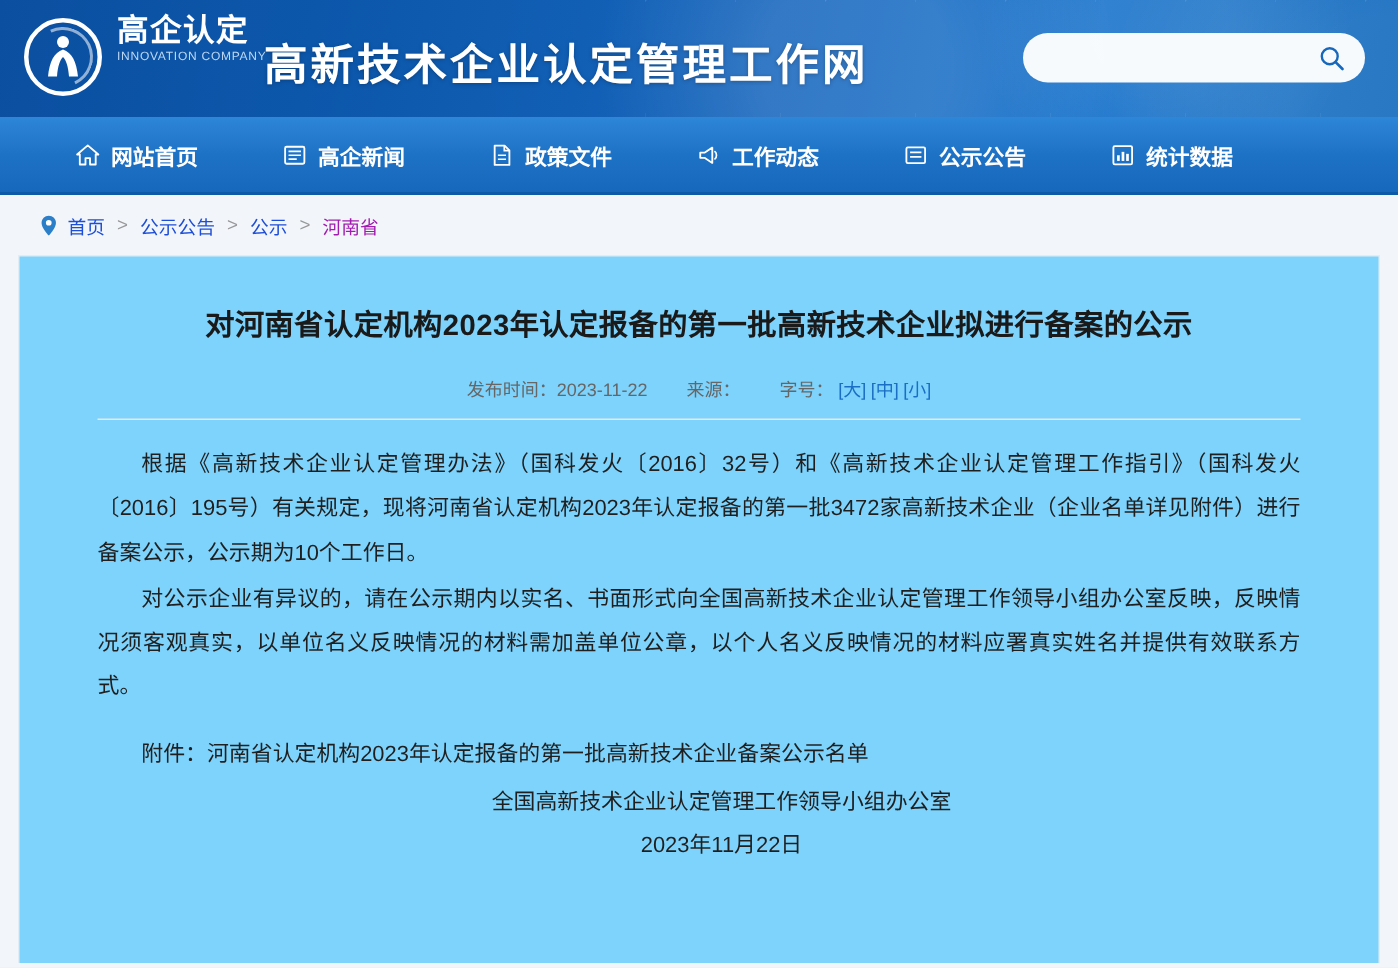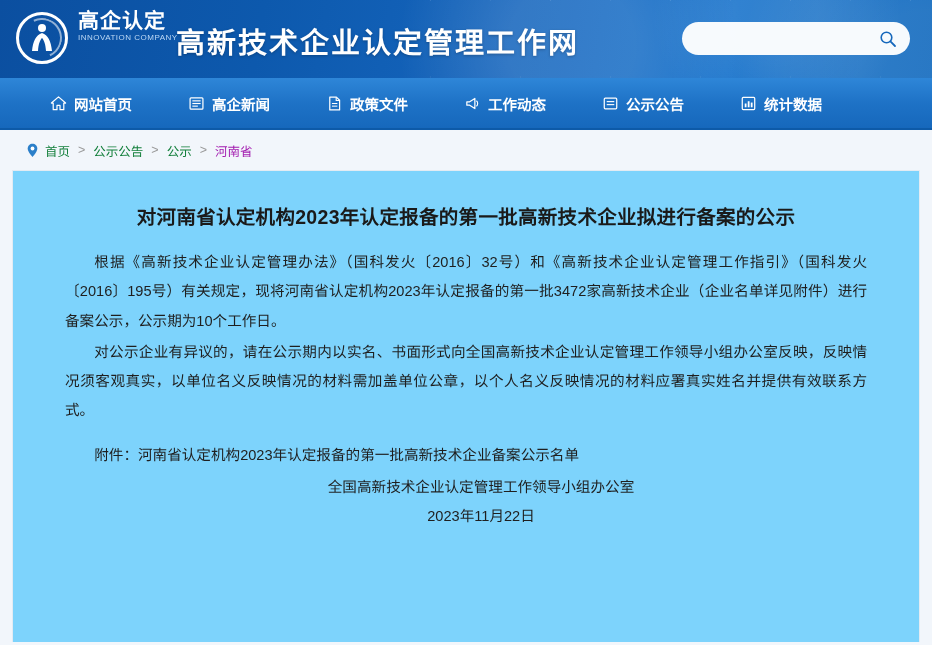--- a/index.html
+++ b/index.html
@@ -157,21 +157,21 @@
     height: 40px;
     display: flex;
     align-items: center;
     gap: 6px;
     padding-left: 26px;
     font-size: 12.5px;
     color: #555;
     background: #f2f6fb;
   }
   .breadcrumb .sep { color: #999; margin: 0 2px; }
-  .breadcrumb a { color: #15803d; text-decoration: none; cursor: pointer; }
+  .breadcrumb a { color: #1d4ed8; text-decoration: none; cursor: pointer; }
   .breadcrumb .current { color: #a21caf; cursor: pointer; }
 
   .article {
     background: #7dd3fc;
     margin: 0 12px;
     min-height: 472px;
     padding: 26px 52px 10px 52px;
     border: 1px solid #e3ebf3;
     border-bottom: none;
   }
@@ -321,20 +321,30 @@
     <span class="sep">&gt;</span>
     <a>公示</a>
     <span class="sep">&gt;</span>
     <span class="current">河南省</span>
   </div>
 
   <div class="article">
 
     <h1>对河南省认定机构2023年认定报备的第一批高新技术企业拟进行备案的公示</h1>
 
+    <div class="meta">
+      <span>发布时间：2023-11-22</span>
+      <span>来源：</span>
+      <span class="fontsize">
+        <span class="lbl">字号：</span>
+        <span class="fs">[大]</span>
+        <span class="fs">[中]</span>
+        <span class="fs">[小]</span>
+      </span>
+    </div>
 
     <div class="body-text">
       <p class="indent">根据《高新技术企业认定管理办法》（国科发火〔2016〕32号）和《高新技术企业认定管理工作指引》（国科发火〔2016〕195号）有关规定，现将河南省认定机构2023年认定报备的第一批3472家高新技术企业（企业名单详见附件）进行备案公示，公示期为10个工作日。</p>
       <p class="indent">对公示企业有异议的，请在公示期内以实名、书面形式向全国高新技术企业认定管理工作领导小组办公室反映，反映情况须客观真实，以单位名义反映情况的材料需加盖单位公章，以个人名义反映情况的材料应署真实姓名并提供有效联系方式。</p>
       <p class="spacer"></p>
       <p class="indent">附件：河南省认定机构2023年认定报备的第一批高新技术企业备案公示名单</p>
     </div>
 
     <div class="sign">
       <div>全国高新技术企业认定管理工作领导小组办公室</div>

